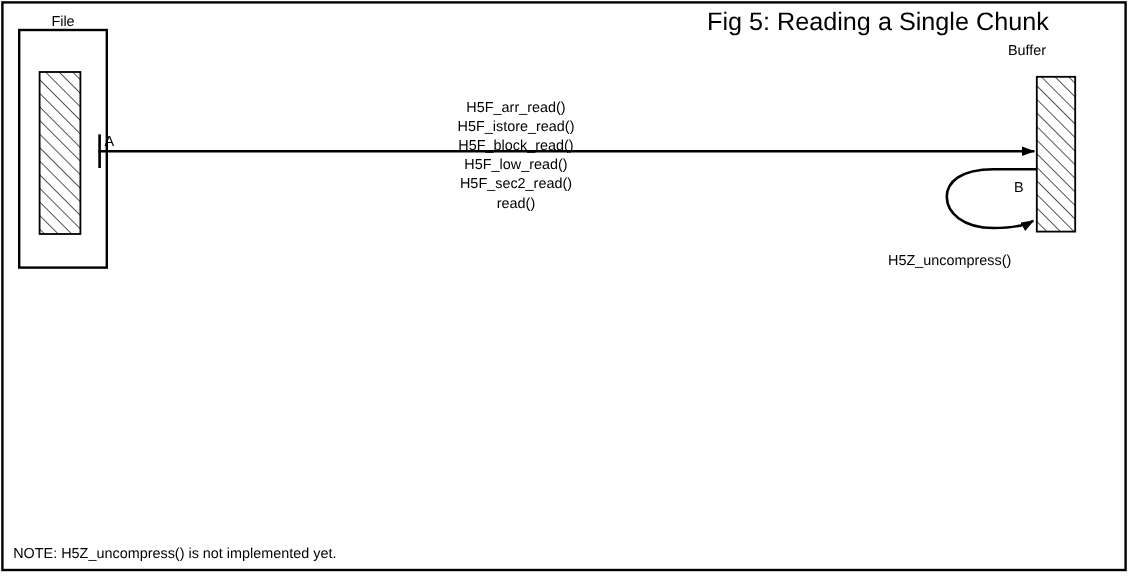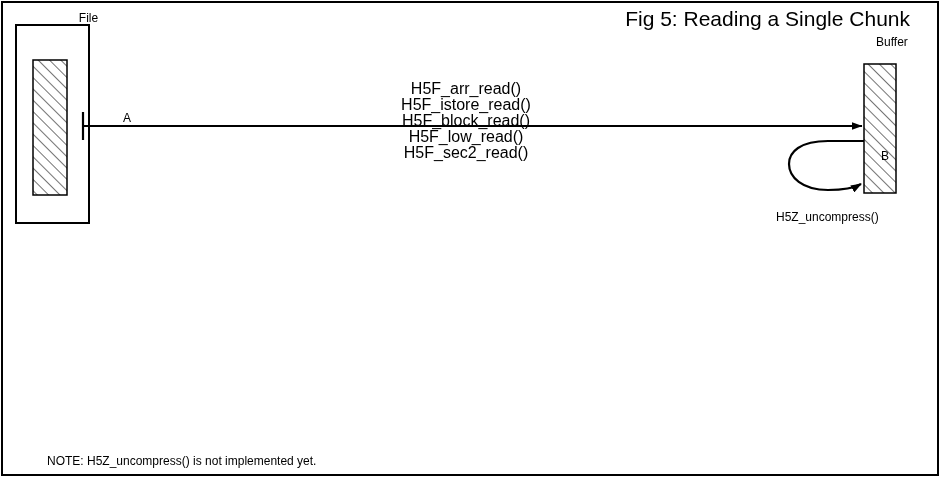--- a/index.html
+++ b/index.html
@@ -33,21 +33,20 @@
     left: 0;
     top: 0;
     width: 945px;
     height: 481px;
   }
   .lbl {
     position: absolute;
     color: #000000;
     white-space: nowrap;
     line-height: 1;
-    margin-left: 36px;
   }
   #title {
     left: 0;
     top: 8px;
     width: 874px;
     text-align: right;
     font-size: 21px;
   }
   #file-label {
     left: 15px;
@@ -70,21 +69,21 @@
   #label-b {
     left: 845px;
     top: 150px;
     font-size: 12px;
   }
   #call-stack {
     left: 330px;
     top: 81px;
     width: 200px;
     text-align: center;
-    font-size: 16px;
+    font-size: 12px;
   }
   #call-stack div {
     height: 16px;
     line-height: 16px;
   }
   #uncompress-label {
     left: 740px;
     top: 211px;
     width: 155px;
     font-size: 12px;
@@ -137,19 +136,20 @@
   <div class="lbl" id="label-a">A</div>
 
   <div class="lbl" id="label-b">B</div>
 
   <div class="lbl" id="call-stack">
     <div>H5F_arr_read()</div>
     <div>H5F_istore_read()</div>
     <div>H5F_block_read()</div>
     <div>H5F_low_read()</div>
     <div>H5F_sec2_read()</div>
+    <div>read()</div>
   </div>
 
   <div class="lbl" id="uncompress-label">H5Z_uncompress()</div>
 
   <div class="lbl" id="note">NOTE: H5Z_uncompress() is not implemented yet.</div>
 
 </div>
 
 </body></html>

